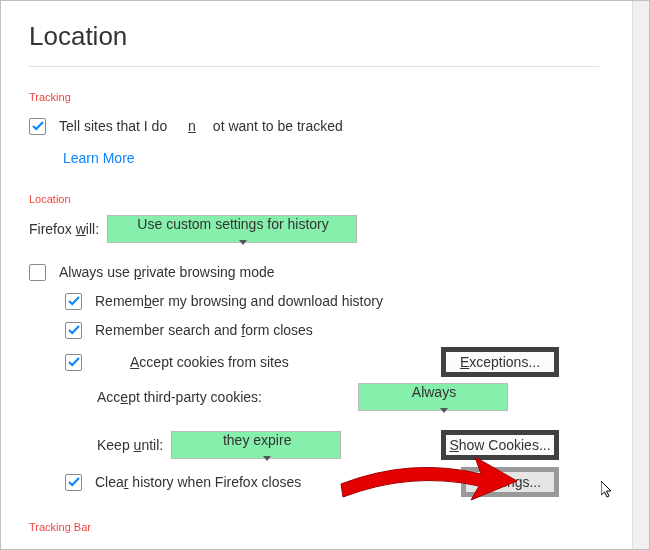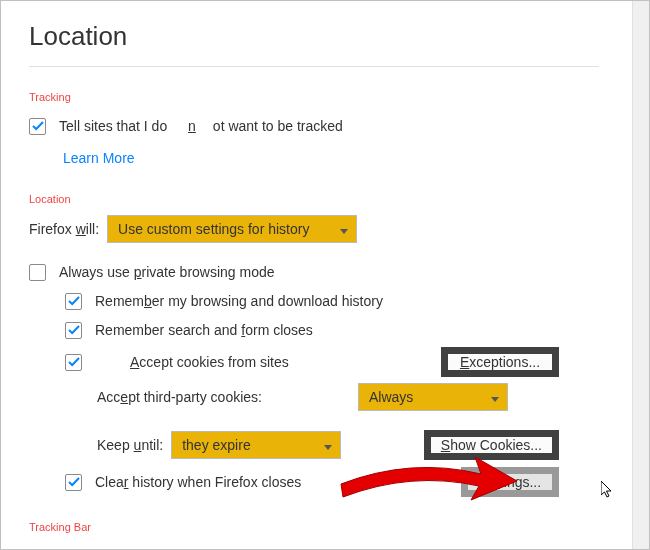--- a/index.html
+++ b/index.html
@@ -75,37 +75,38 @@
     .checkbox.checked svg { display: block; }
     .checkbox svg { display: none; }
     .label { color: #333; }
     .underline-char { text-decoration: underline; }
     .link { color: #0a84ff; text-decoration: none; cursor: pointer; }
     .select {
       display: inline-flex;
       align-items: center;
       justify-content: space-between;
       border: 1px solid #bababa;
-      background: #eab308;
+      background: #86efac;
       height: 28px;
       padding: 0 8px 0 10px;
       min-width: 120px;
       cursor: default;
+      flex-direction: column;
     }
     .select .caret {
       margin-left: 20px;
     }
     .btn {
       display: inline-flex;
       align-items: center;
       justify-content: center;
-      border: 7px solid #404040;
+      border: 5px solid #404040;
       background: #fbfbfb;
       height: 30px;
-      padding: 0 10px;
+      padding: 0 2px;
       cursor: default;
       min-width: 118px;
     }
     .btn.hover {
       background: #e5e5e5;
       border-color: #999;
     }
     .right-col {
       position: absolute;
       right: 40px;

